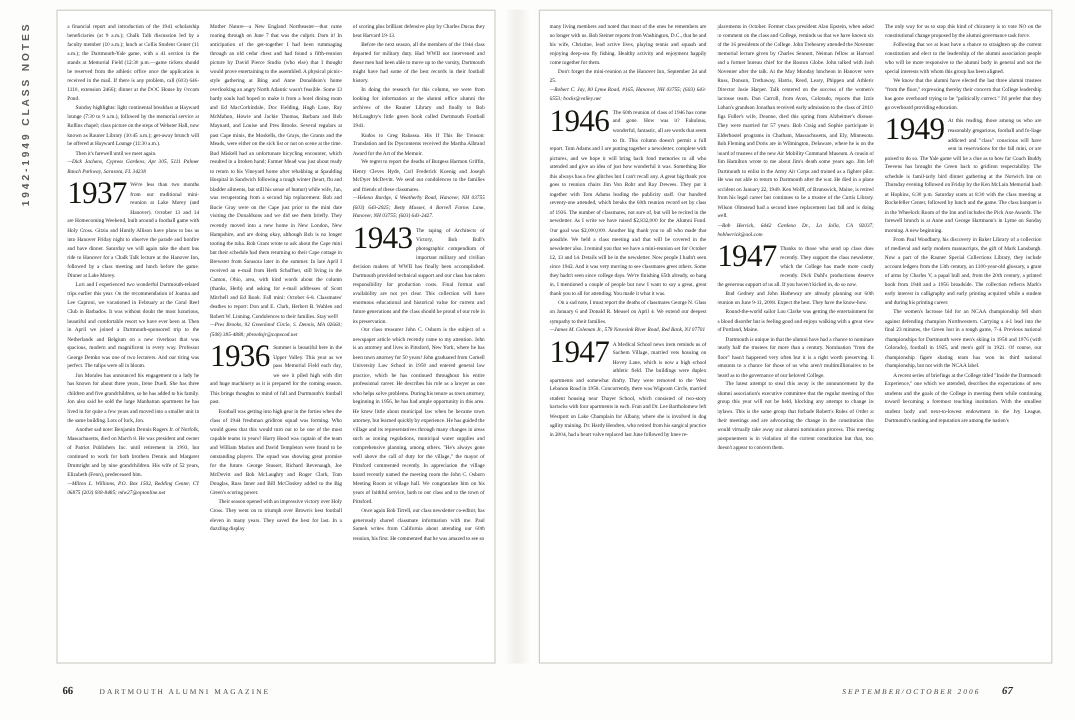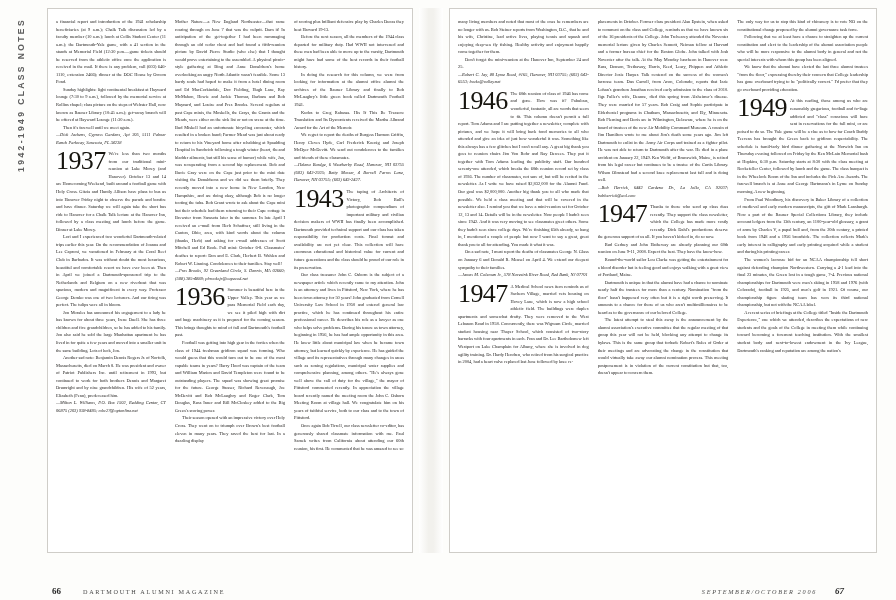--- a/index.html
+++ b/index.html
@@ -91,21 +91,21 @@
     letter-spacing: -0.6px;
     color: #17150f;
     margin: 1px 3px 0 0;
     padding-bottom: 2px;
   }
   .yearblock p { margin: 0; }
 
   
   .footer {
     position: absolute;
-    bottom: 4px;
+    bottom: 20px;
     font-family: "Liberation Serif", serif;
     color: #3a3a3a;
     justify-content: space-between;
   }
   .foot-left  { left: 52px; display: flex; align-items: baseline; gap: 22px; }
   .foot-right { right: 52px; display: flex; align-items: baseline; gap: 18px; font-style: italic; }
   .folio {
     font-size: 9px;
     font-weight: 700;
     color: #2a2a2a;

